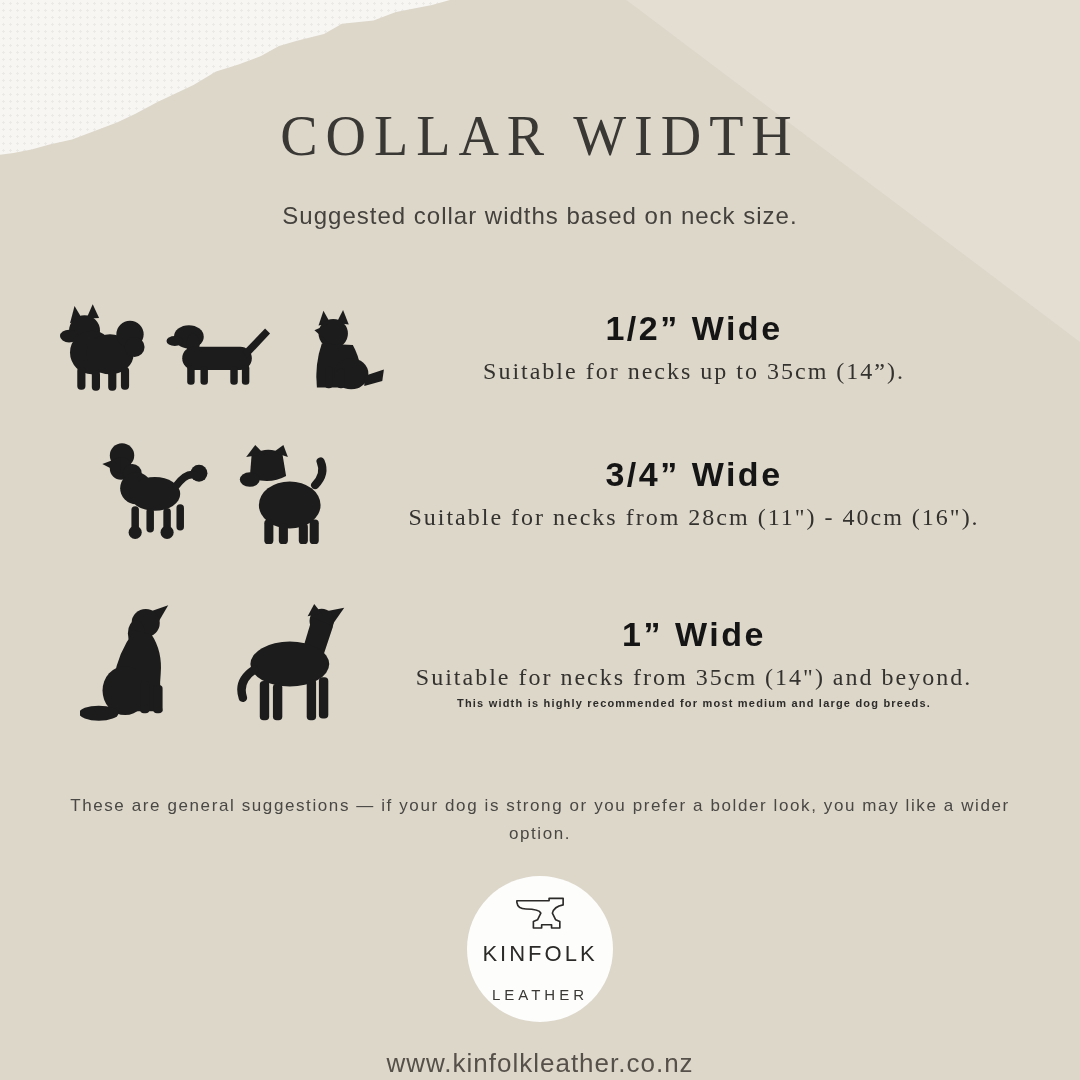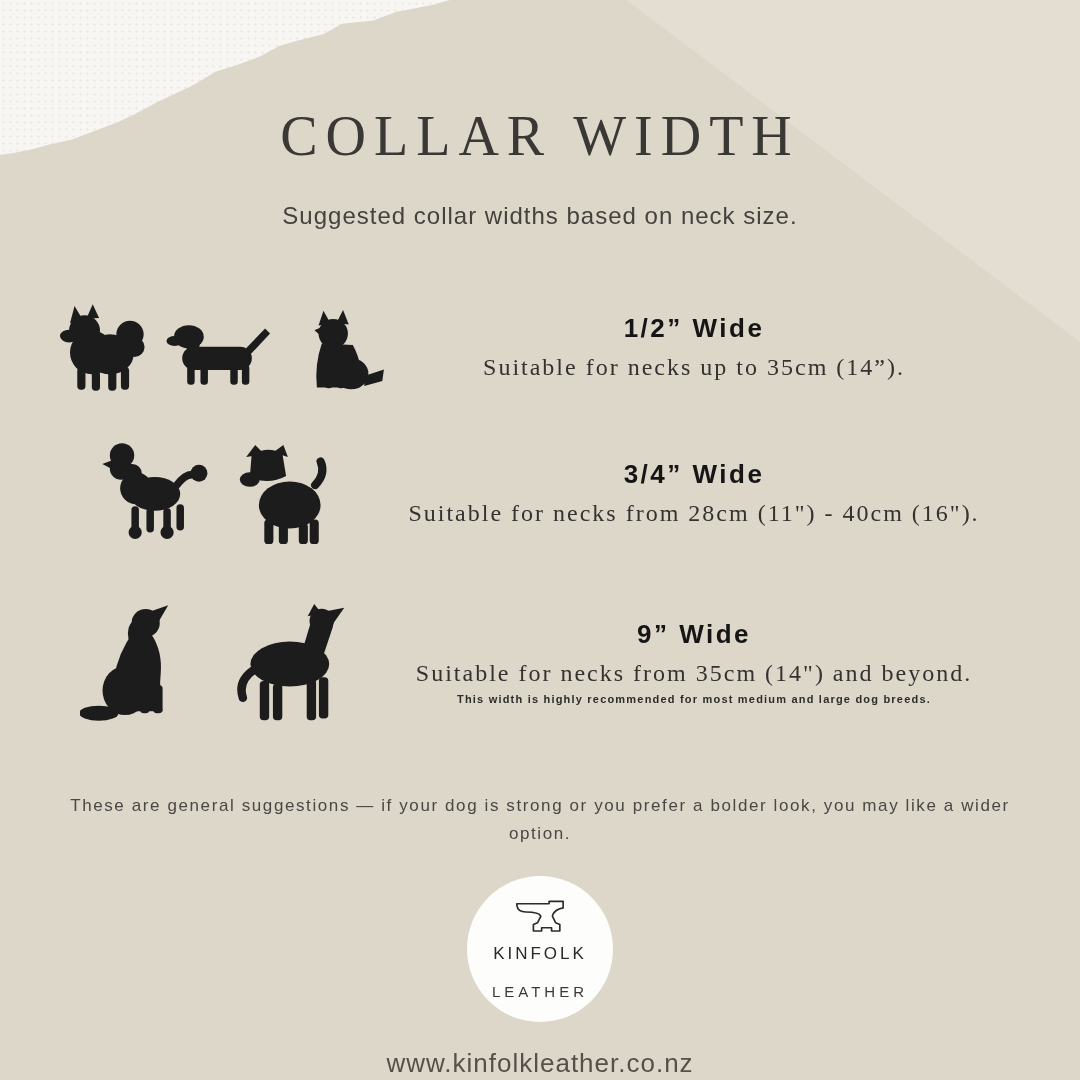--- a/index.html
+++ b/index.html
@@ -35,34 +35,34 @@
   .rows{margin-top:56px;}
   .size-row{display:flex;align-items:center;padding:0 40px 0 44px;margin-bottom:16px;}
   .row-1{height:122px;}
   .row-2{height:138px;}
   .row-3{height:168px;}
   .dog-zone{width:350px;display:flex;align-items:flex-end;justify-content:center;gap:14px;flex-shrink:0;}
   .dog-zone svg{display:block;}
   .dog-fill{fill:#1c1c1c;}
   .dog-stroke{fill:none;stroke:#1c1c1c;stroke-linecap:round;}
   .text-zone{flex:1;text-align:center;padding-right:46px;}
-  .row-heading{font-size:26px;font-weight:bold;letter-spacing:2.5px;color:#151515;margin:0;}
+  .row-heading{font-size:34px;font-weight:bold;letter-spacing:2.5px;color:#151515;margin:0;}
   .row-desc{font-size:24px;letter-spacing:2px;color:#34322f;margin:10px 0 0 0;font-family:Liberation Serif, serif;}
   .row-note{font-size:11px;font-weight:600;letter-spacing:1.2px;color:#2d2c2a;margin:6px 0 0 0;}
   .footer-note{
     margin:46px auto 0 auto;max-width:990px;text-align:center;
     font-size:17px;letter-spacing:1.6px;line-height:1.65;color:#4a4845;
   }
   .logo-circle{
     width:146px;height:146px;border-radius:50%;background:#fdfdfc;
     margin:28px auto 0 auto;display:flex;flex-direction:column;align-items:center;
     justify-content:center;text-align:center;
   }
   .anvil{margin-bottom:8px;}
-  .brand-name{font-size:17px;letter-spacing:3px;color:#2b2a28;font-weight:500;}
+  .brand-name{font-size:22px;letter-spacing:3px;color:#2b2a28;font-weight:500;}
   .brand-sub{font-size:15px;letter-spacing:4px;color:#3a3936;margin-top:19px;font-weight:500;}
   .website{
     margin:26px 0 0 0;text-align:center;font-size:26px;letter-spacing:1px;color:#56504a;
   }
 </style>
 </head>
 <body>
 
 <div class="canvas">
 
@@ -191,21 +191,21 @@
             <ellipse cx="78" cy="64" rx="42" ry="24"></ellipse>
             <rect x="96" y="80" width="10" height="44" rx="4"></rect>
             <rect x="109" y="78" width="10" height="44" rx="4"></rect>
             <rect x="46" y="82" width="10" height="42" rx="4"></rect>
             <rect x="60" y="85" width="10" height="39" rx="4"></rect>
           </g>
           <path class="dog-stroke" stroke-width="9" d="M40 70 Q22 82 28 100"></path>
         </svg>
       </div>
       <div class="text-zone">
-        <p class="row-heading">9” Wide</p>
+        <p class="row-heading">1” Wide</p>
         <p class="row-desc">Suitable for necks from 35cm (14") and beyond.</p>
         <p class="row-note">This width is highly recommended for most medium and large dog breeds.</p>
       </div>
     </section>
 
   </main>
 
   <p class="footer-note">These are general suggestions — if your dog is strong or you prefer a bolder look, you may like a wider option.</p>
 
   <div class="logo-circle">

